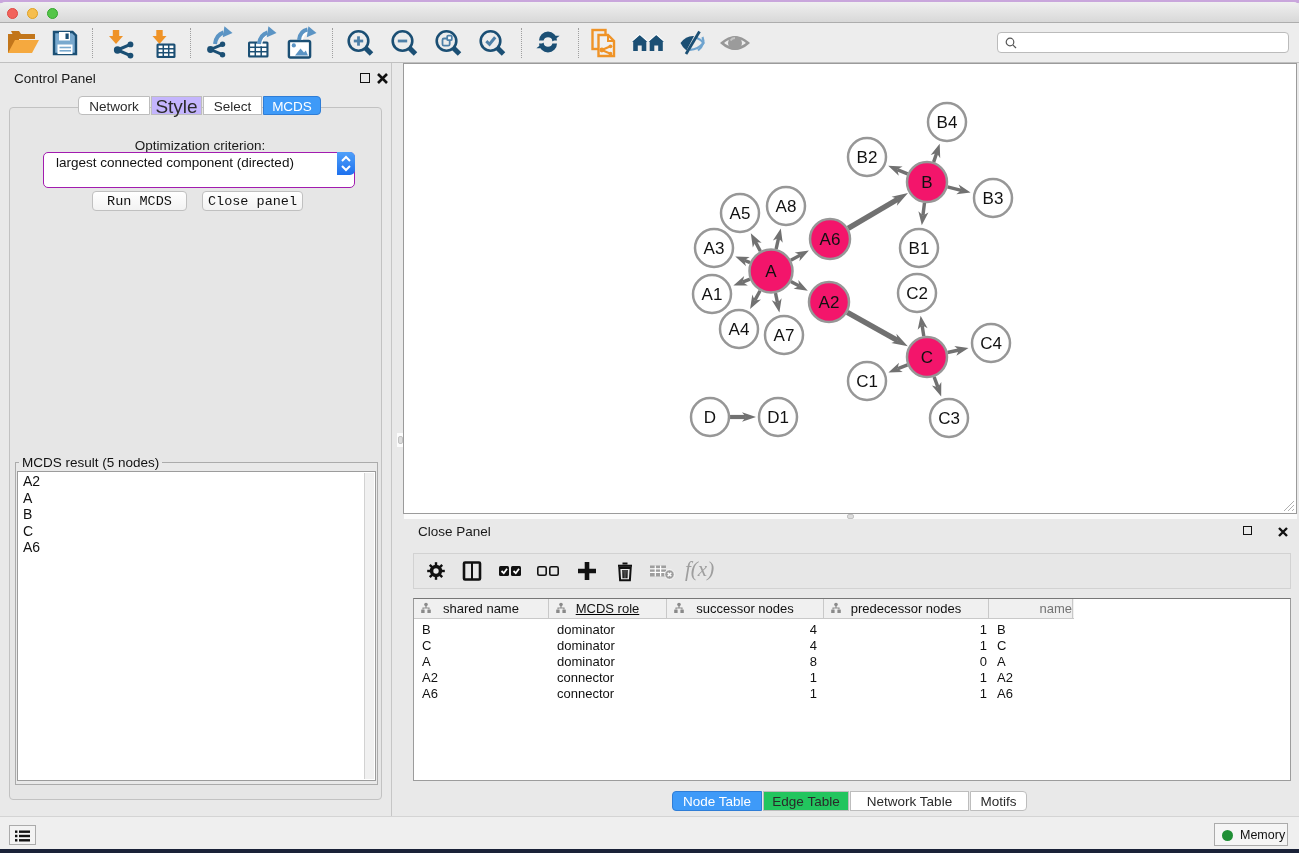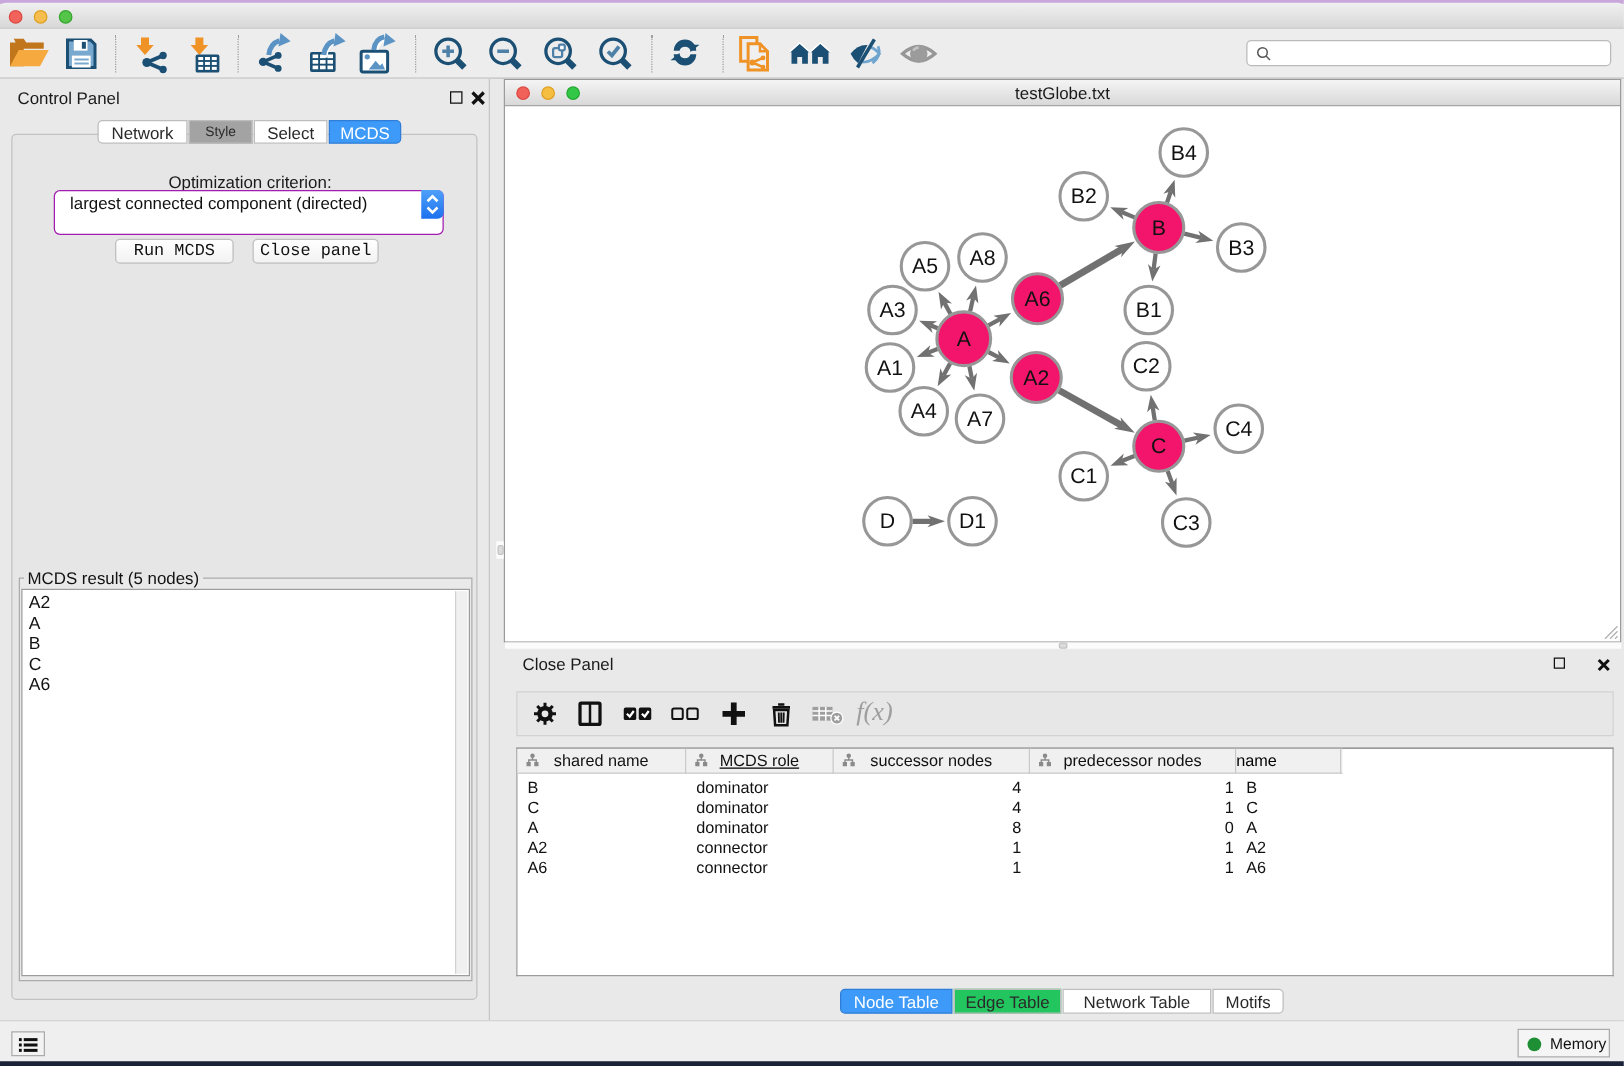--- a/index.html
+++ b/index.html
@@ -182,21 +182,21 @@
 
 <div style="position:absolute;left:0;top:63px;width:392px;height:782px;background:#E9E9E9;border-right:1px solid #C6C6C6">
   <div style="position:absolute;left:14px;top:8px;font-size:13.5px;color:#1a1a1a">Control Panel</div>
   <div style="position:absolute;left:360px;top:10px;width:10px;height:10px;border:1.6px solid #111"></div>
   <svg width="13" height="13" style="position:absolute;left:376px;top:9px">
       <path d="M2 2 L11 11 M11 2 L2 11" stroke="#111" stroke-width="2.6"></path>
     </svg>
 </div>
 <div style="position:absolute;left:9px;top:107px;width:373px;height:693px;background:#E6E6E6;border:1px solid #C2C2C2;border-radius:4px"></div>
 <div style="position:absolute;left:78px;top:96px;width:72px;height:19px;background:#fff;color:#2a2a2a;border:1px solid #BDBDBD;border-radius:4px 0 0 4px;font-size:13.5px;text-align:center;line-height:19px;">Network</div>
-<div style="position:absolute;left:151px;top:96px;width:51px;height:19px;background:#a3a3a3;color:#2a2a2a;border:1px solid #BDBDBD;font-size:11px;text-align:center;line-height:19px;">Style</div>
+<div style="position:absolute;left:151px;top:96px;width:51px;height:19px;background:#c4b5fd;color:#2a2a2a;border:1px solid #BDBDBD;font-size:19px;text-align:center;line-height:19px;">Style</div>
 <div style="position:absolute;left:203px;top:96px;width:59px;height:19px;background:#fff;color:#2a2a2a;border:1px solid #BDBDBD;font-size:13.5px;text-align:center;line-height:19px;">Select</div>
 <div style="position:absolute;left:263px;top:96px;width:58px;height:19px;background:#3E9AF8;color:#fff;border:1px solid #2F7DD6;border-radius:0 4px 4px 0;font-size:13.5px;text-align:center;line-height:19px;">MCDS</div>
 <div style="position:absolute;left:60px;top:138px;width:280px;text-align:center;font-size:13.5px;color:#1a1a1a">Optimization criterion:</div>
 <div style="position:absolute;left:43px;top:152px;width:312px;height:36px;background:#fff;border:1px solid #a21caf;border-radius:5px">
   <div style="position:absolute;left:12px;top:2px;font-size:13.5px;color:#111">largest connected component (directed)</div>
   <div style="position:absolute;right:-1px;top:-1px;width:18px;height:23px;background:linear-gradient(#4FA0F9,#1E71EE);border-radius:0 5px 5px 0">
     <svg width="12" height="17" style="position:absolute;left:3px;top:3px">
         <path d="M2 6 L6 2 L10 6" fill="none" stroke="#fff" stroke-width="2"></path>
         <path d="M2 11 L6 15 L10 11" fill="none" stroke="#fff" stroke-width="2"></path>
       </svg>
@@ -204,26 +204,20 @@
 </div>
 <div class="btn" style="left:92px;top:191px;width:95px;">Run MCDS</div>
 <div class="btn" style="left:202px;top:191px;width:101px;">Close panel</div>
 <fieldset style="position:absolute;left:15px;top:455px;width:363px;height:330px;border:1px solid #ABABAB;padding:0;margin:0;background:#E9E9E9">
   <legend style="font-size:13.5px;color:#111;margin-left:3px;padding:0 3px">MCDS result (5 nodes)</legend>
   <div style="position:absolute;left:1px;top:1px;right:1px;bottom:3px;background:#fff;border:1px solid #9c9c9c;font-size:14px;color:#111;line-height:16.5px;padding:1px 5px">A2<br>A<br>B<br>C<br>A6</div>
   <div style="position:absolute;right:3px;top:3px;width:10px;bottom:5px;background:#F0F0F0;border-left:1px solid #D2D2D2"></div>
 </fieldset>
 
 <div style="position:absolute;left:403px;top:63px;width:894px;height:451px;border:1px solid #9B9B9B;background:#fff">
- <div style="position:absolute;left:0;top:0;right:0;height:21px;background:linear-gradient(#F4F4F4,#D9D9D9);border-bottom:1px solid #A6A6A6">
-   <div class="tl" style="left:9px;background:#F2605A;border-color:#DE4A43"></div>
-   <div class="tl" style="left:29px;background:#F5BE40;border-color:#DfA123"></div>
-   <div class="tl" style="left:49px;background:#33C748;border-color:#24A833"></div>
-   <div style="position:absolute;left:0;right:0;top:3px;text-align:center;font-size:13.5px;color:#1a1a1a">testGlobe.txt</div>
- </div>
  <div style="position:absolute;left:1px;top:22px;width:891px;height:427px;background:#fff">
       <svg width="891" height="427" style="position:absolute;left:0;top:0">
         <line x1="345.0" y1="193.2" x2="337.5" y2="196.1" stroke="#717171" stroke-width="3.4"></line>
         <path d="M328.4 199.6 L339.2 190.1 L337.5 196.1 L342.8 199.4 Z" fill="#717171"></path>
         <line x1="345.1" y1="176.6" x2="339.3" y2="174.2" stroke="#717171" stroke-width="3.4"></line>
         <path d="M330.3 170.6 L344.7 171.0 L339.3 174.2 L341.0 180.3 Z" fill="#717171"></path>
         <line x1="355.1" y1="204.7" x2="349.8" y2="214.4" stroke="#717171" stroke-width="3.4"></line>
         <path d="M345.1 222.9 L347.3 208.6 L349.8 214.4 L356.0 213.5 Z" fill="#717171"></path>
         <line x1="355.4" y1="165.2" x2="350.4" y2="155.9" stroke="#717171" stroke-width="3.4"></line>
         <path d="M345.8 147.3 L356.6 156.8 L350.4 155.9 L347.8 161.5 Z" fill="#717171"></path>
@@ -427,21 +421,21 @@
               <circle cx="6" cy="2.6" r="1.8"></circle>
               <rect x="1.2" y="7.6" width="3.4" height="3.4"></rect>
               <rect x="7.4" y="7.6" width="3.4" height="3.4"></rect>
               <path d="M6 4 L6 6 M3 7.6 L3 6 L9 6 L9 7.6" stroke="#8a8a8a" stroke-width="1.1" fill="none"></path>
             </g>
           </svg>
         </span>
         <div style="text-align:center;font-size:13px;color:#111;line-height:20px">predecessor nodes</div>
       </div>
       <div style="position:absolute;left:575px;top:0;width:84px;height:20px;border-right:1px solid #C9C9C9;">
-        <div style="text-align:left;font-size:13px;color:#000000;line-height:20px">name</div>
+        <div style="text-align:right;font-size:13px;color:#737373;line-height:20px">name</div>
       </div>
   </div>
   <div style="position:absolute;left:0;top:23px;width:100%;height:16px;font-size:13px;color:#111">
       <span style="position:absolute;left:8px">B</span>
       <span style="position:absolute;left:143px">dominator</span>
       <span style="position:absolute;left:253px;width:150px;text-align:right">4</span>
       <span style="position:absolute;left:410px;width:163px;text-align:right">1</span>
       <span style="position:absolute;left:583px">B</span>
     </div>
     <div style="position:absolute;left:0;top:39px;width:100%;height:16px;font-size:13px;color:#111">

